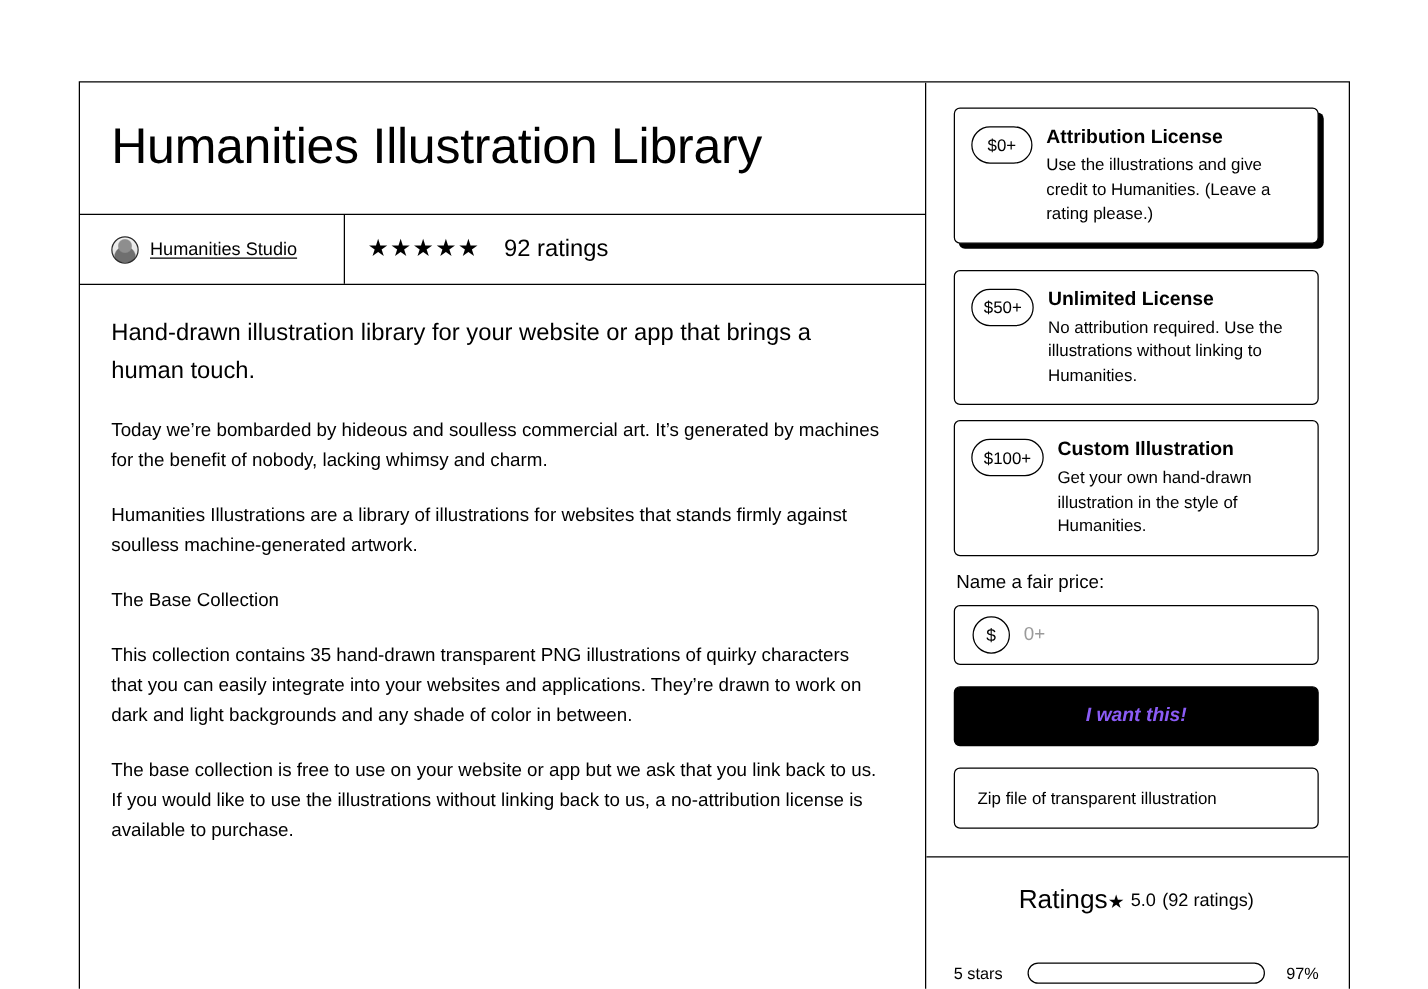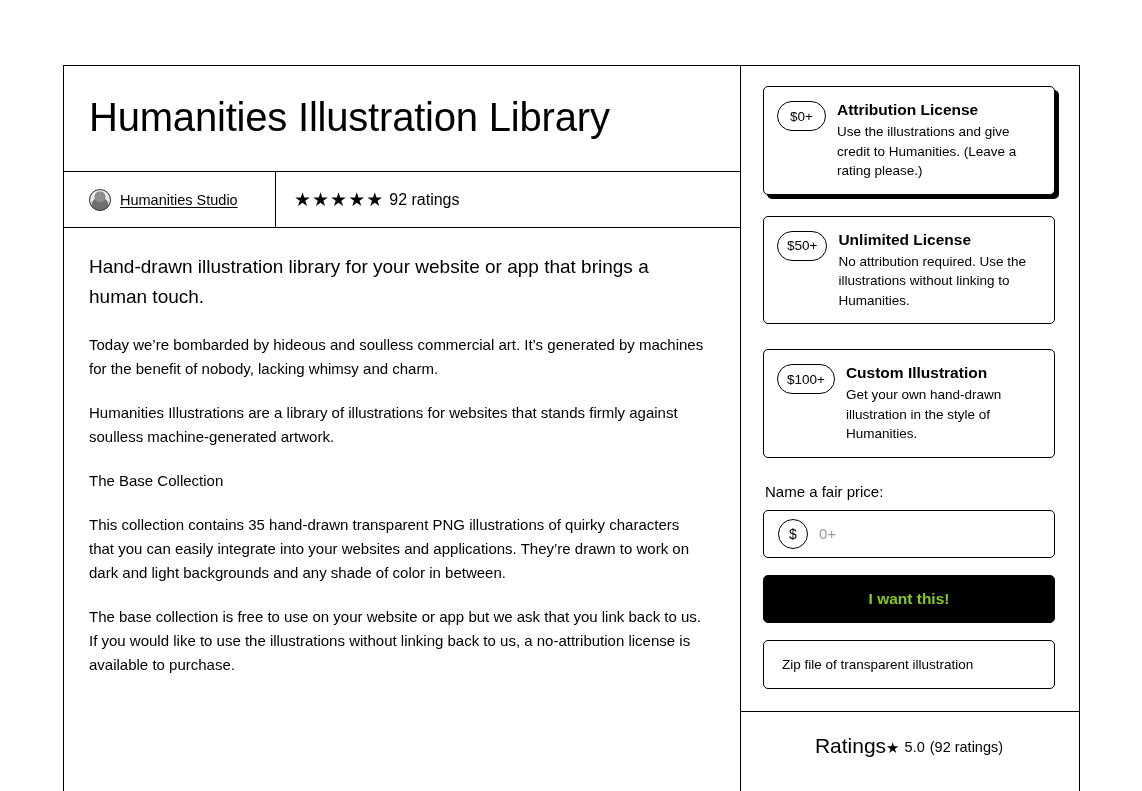--- a/index.html
+++ b/index.html
@@ -105,22 +105,22 @@
     display: inline-flex;
     gap: 1px;
     font-size: 19px;
     line-height: 1;
     letter-spacing: 0px;
     color: #000;
   }
   .stars span { display: inline-block; }
 
   #ratings-count {
-    font-size: 16px;
-    margin-left: 3px;
+    font-size: 19px;
+    margin-left: 17px;
   }
 
   #description {
     padding: 24px 25px 0 25px;
     flex: 1 1 auto;
     overflow: hidden;
   }
 
   .lead {
     font-size: 19px;
@@ -151,21 +151,21 @@
 
   .license-card {
     position: relative;
     display: flex;
     gap: 11px;
     align-items: flex-start;
     border: 1px solid #000000;
     border-radius: 5px;
     background: #ffffff;
     padding: 13px 13px 13px 13px;
-    margin-bottom: 25px;
+    margin-bottom: 12px;
     cursor: pointer;
   }
   .license-card.selected {
     box-shadow: 4px 4px 0 #000000;
     margin-bottom: 21px;
   }
 
   .price-pill {
     flex: 0 0 auto;
     min-width: 49px;
@@ -233,28 +233,29 @@
     color: #000;
     background: transparent;
     width: 100%;
   }
   #price-input::placeholder { color: #9a9a9a; opacity: 1; }
 
   #buy-button {
     width: 100%;
     height: 48px;
     background: #000000;
-    color: #84cc16;
+    color: #8b5cf6;
     border: 1px solid #000000;
     border-radius: 5px;
     font-family: "Liberation Sans", sans-serif;
     font-size: 15.5px;
     font-weight: bold;
     cursor: pointer;
     margin-bottom: 17px;
+    font-style: italic;
   }
 
   #zip-row {
     border: 1px solid #000000;
     border-radius: 5px;
     height: 49px;
     display: flex;
     align-items: center;
     padding: 0 18px;
     font-size: 13.5px;

